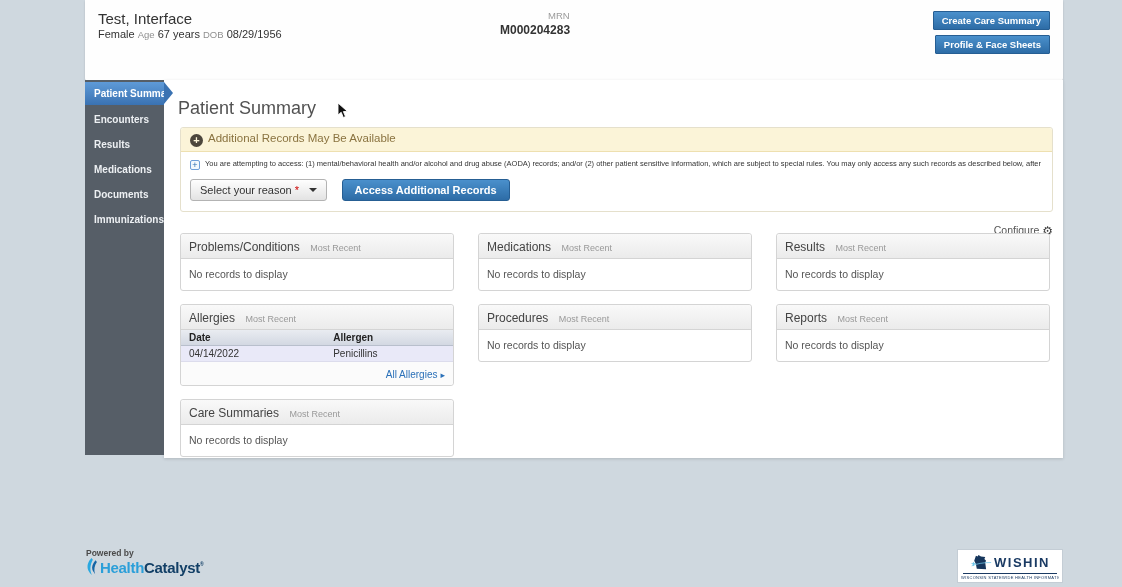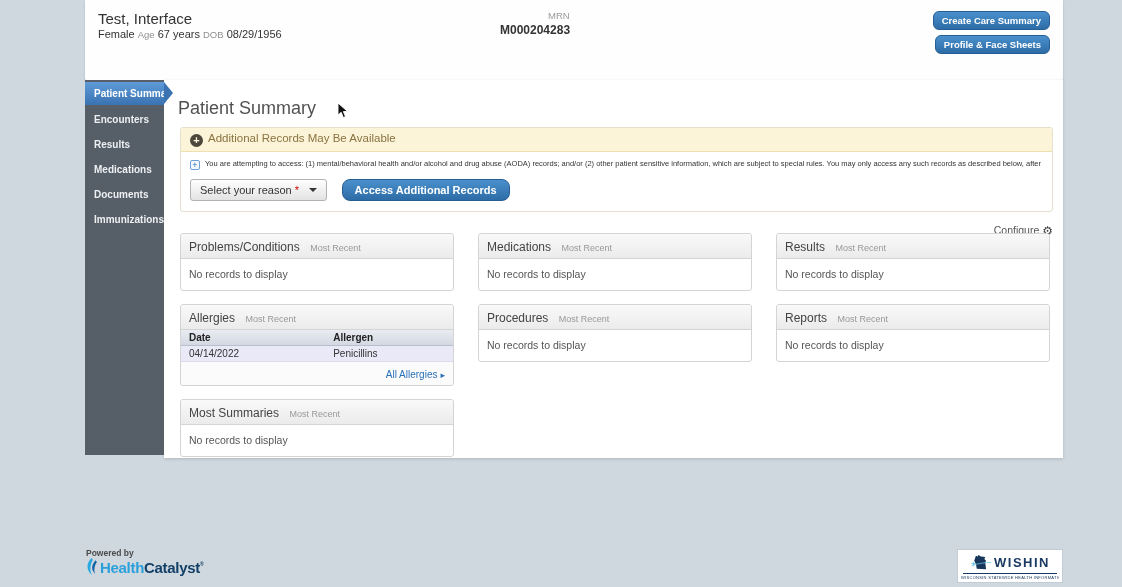--- a/index.html
+++ b/index.html
@@ -20,21 +20,21 @@
   .ph-name { position:absolute; left:13px; top:10px; font-size:15px; color:#333; }
   .ph-demo { position:absolute; left:13px; top:28px; font-size:11px; color:#333; }
   .ph-demo .lbl { font-size:9.5px; color:#8f8f8f; font-weight:normal; }
   .ph-demo .val { font-weight:normal; }
   .ph-mrn { position:absolute; left:415px; top:10px; }
   .ph-mrn .lbl { font-size:9.5px; color:#9a9a9a; display:block;padding-left:48px; }
   .ph-mrn .val { font-size:12px; font-weight:bold; color:#333; display:block; margin-top:2px; }
   .btn-blue {
     position:absolute; right:13px;
     background:linear-gradient(#4a90cc,#2d6ca6);
-    border:1px solid #265e93; border-radius:6px;
+    border:1px solid #265e93; border-radius:1px;
     color:#fff; font-size:9.5px; font-weight:bold;
     padding:3px 8px; cursor:pointer; white-space:nowrap;
     font-family:inherit;
   }
   .btn-create { top:11px; }
   .btn-profile { top:35px; }
 
   
   .sidebar {
     position:absolute; left:85px; top:80px; width:79px; height:375px;
@@ -91,21 +91,21 @@
     border:1px solid #b3b3b3; border-radius:3px; padding:4px 9px;
     font-size:11px; color:#333; cursor:pointer;
   }
   .reason-select .req { color:#cc0000; }
   .caret-down { display:inline-block; margin-left:7px; vertical-align:2px;
     border-left:4px solid transparent; border-right:4px solid transparent;
     border-top:4px solid #333; }
   .btn-access {
     display:inline-block; margin-left:10px;
     background:linear-gradient(#4a90cc,#2d6ca6);
-    border:1px solid #265e93; border-radius:8px;
+    border:1px solid #265e93; border-radius:3px;
     color:#fff; font-size:11px; font-weight:bold; padding:4px 12px;
     cursor:pointer; font-family:inherit;
   }
 
   .configure { position:absolute; top:144px; right:10px; font-size:10.5px; color:#555; cursor:pointer; }
   .gear-icon { font-size:12px; color:#3a3a3a; margin-left:3px; vertical-align:-1px; }
   .gear-icon::before { content:'\2699'; }
 
   
   .cards {
@@ -269,21 +269,21 @@
     <div class="card">
       <div class="card-head">
         <span class="card-title">Reports</span>
         <span class="card-sub">Most Recent</span>
       </div>
       <div class="card-body">No records to display</div>
     </div>
 
     <div class="card">
       <div class="card-head">
-        <span class="card-title">Most Summaries</span>
+        <span class="card-title">Care Summaries</span>
         <span class="card-sub">Most Recent</span>
       </div>
       <div class="card-body">No records to display</div>
     </div>
 
   </div>
 </div>
 
 <div class="powered-by">Powered by</div>
 <div class="hc-logo">

